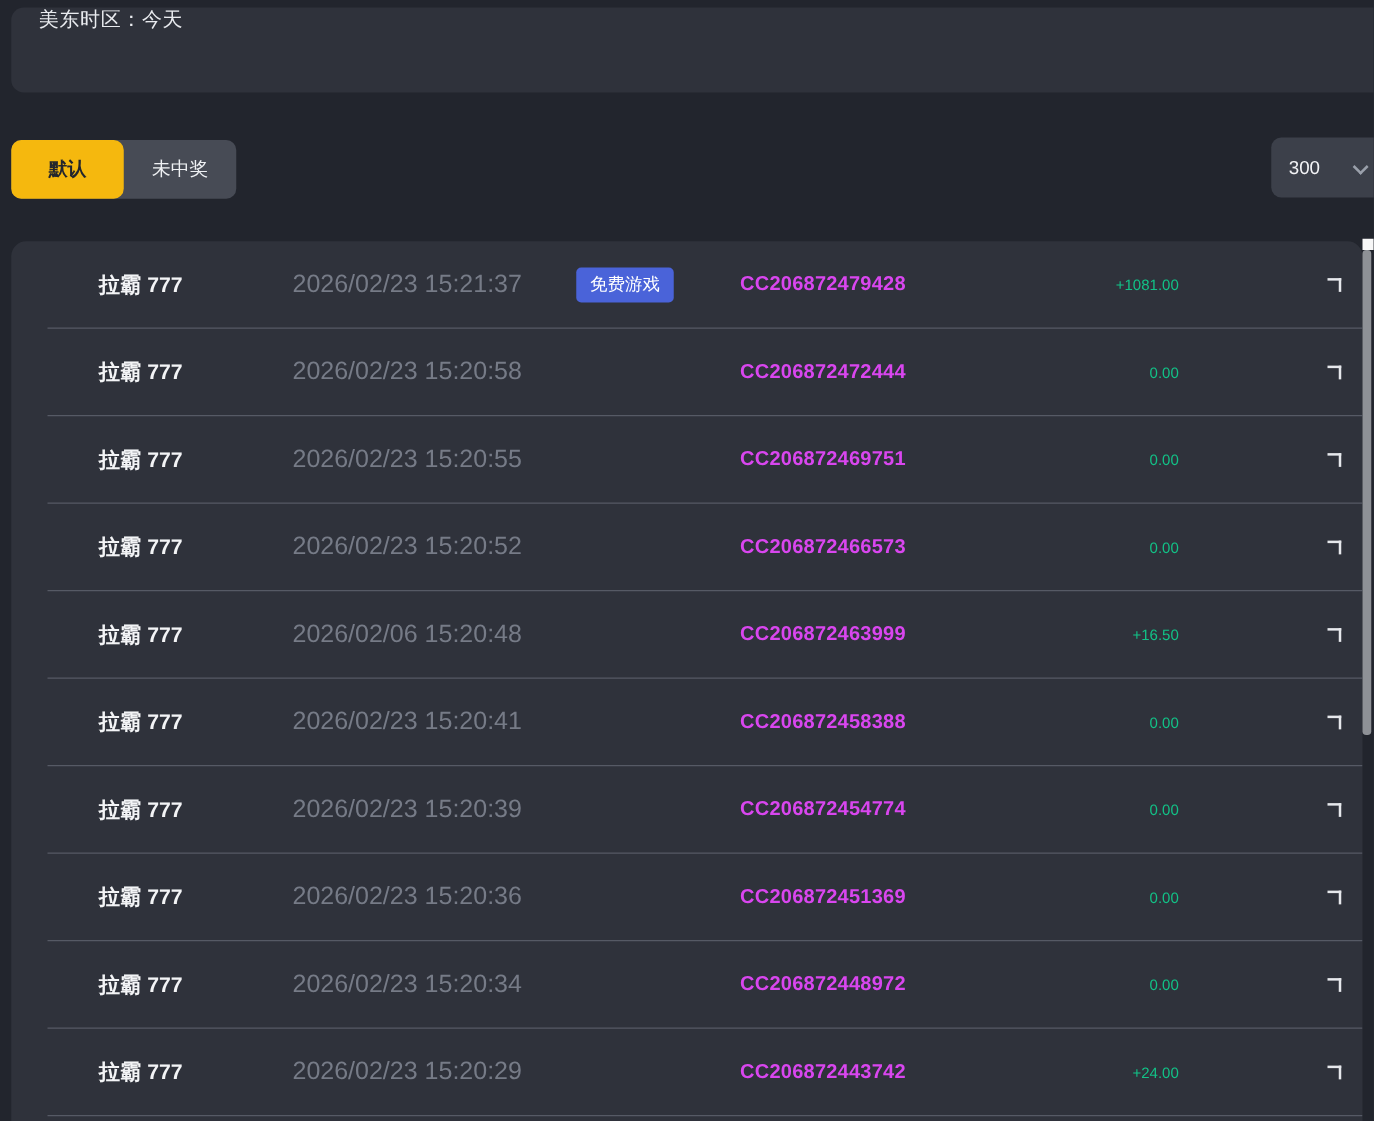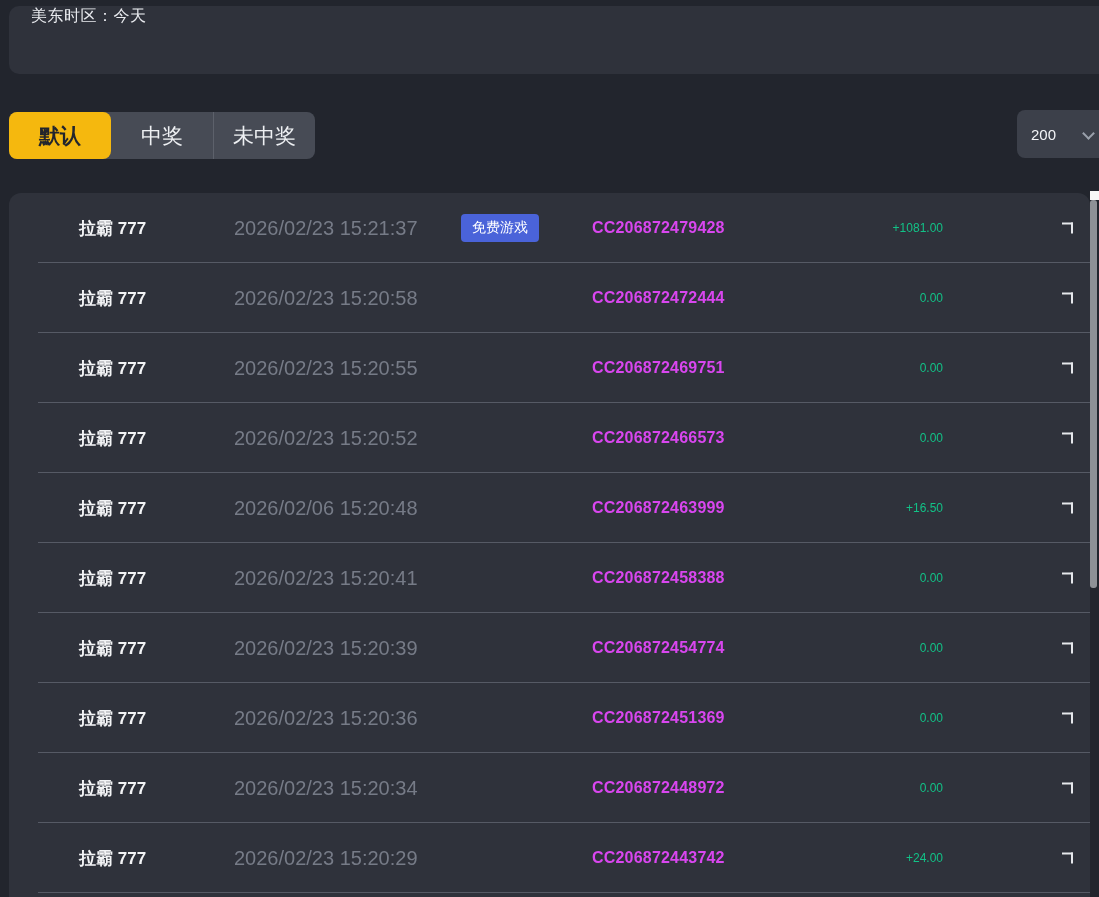--- a/index.html
+++ b/index.html
@@ -16,22 +16,22 @@
     background:#2f323b; border-radius:10px 0 0 10px;
     display:flex; align-items:flex-start; padding-left:22px;
     font-size:16px; color:#e9ebef; letter-spacing:.5px;
   }
   
   .tabs {
     position:absolute; left:9px; top:112px; height:47px;
     display:flex; background:#474b55; border-radius:8px;
   }
   .tab {
-    width:102px; height:47px; border:none; background:transparent;
-    color:#eef0f3; font-size:21px; font-family:inherit; cursor:pointer;
+    width:90px; height:47px; border:none; background:transparent;
+    color:#eef0f3; font-size:15px; font-family:inherit; cursor:pointer;
     display:flex; align-items:center; justify-content:center;
   }
   .tab:not(.active) + .tab:not(.active) { border-left:1px solid #5d616b; }
   .tab.active {
     background:var(--accent,#f5b80e); color:#22252d; border-radius:8px;
     font-weight:bold;
   }
   
   .select {
     position:absolute; left:1017px; top:110px; width:92px; height:48px;
@@ -74,27 +74,26 @@
 </head>
 <body>
 
 <div class="topbar">
   <span>美东时区：今天</span>
 </div>
 
 <div class="tabs" id="tabs">
   <button class="tab active">默认</button>
 
-  <button class="tab">中奖</button>
 
   <button class="tab">未中奖</button>
 </div>
 
 <div class="select">
-  <span>200</span>
+  <span>300</span>
   <span class="chev-down"></span>
 </div>
 
 <div class="list" id="list">
   <div class="row">
     <span class="cell game">拉霸 777</span>
     <span class="cell time">2026/02/23 15:21:37</span>
     <span class="cell badge">免费游戏</span>
     <span class="cell bid">CC206872479428</span>
     <span class="cell amount">+1081.00</span>

